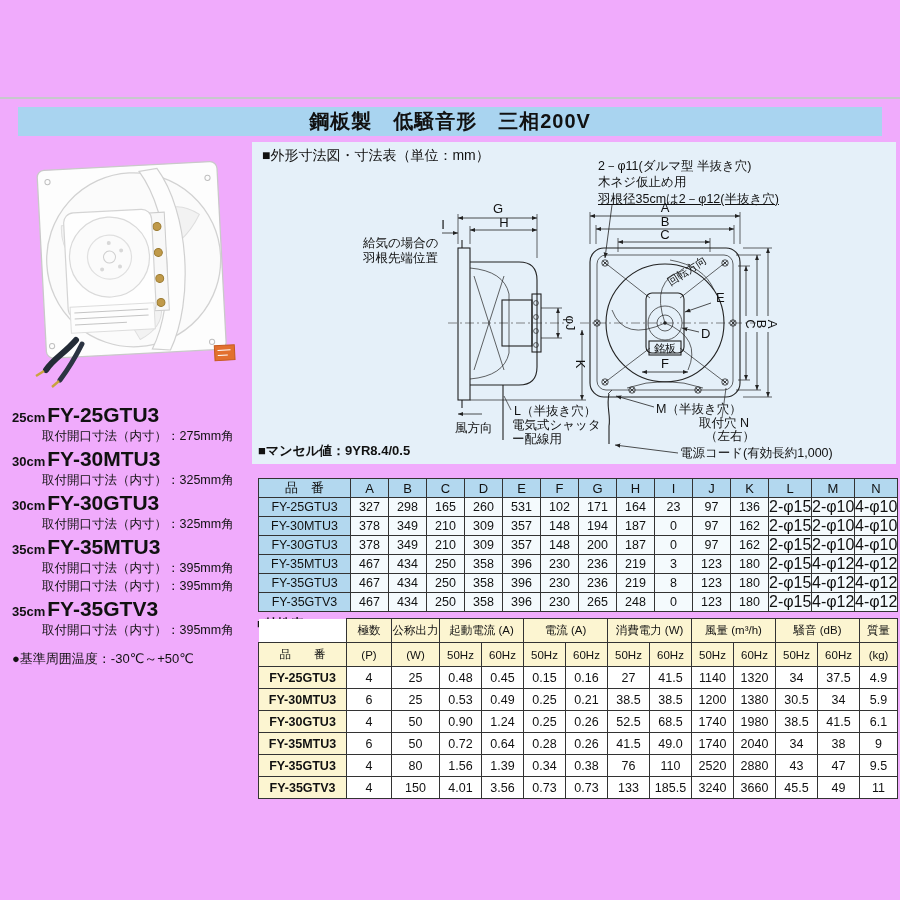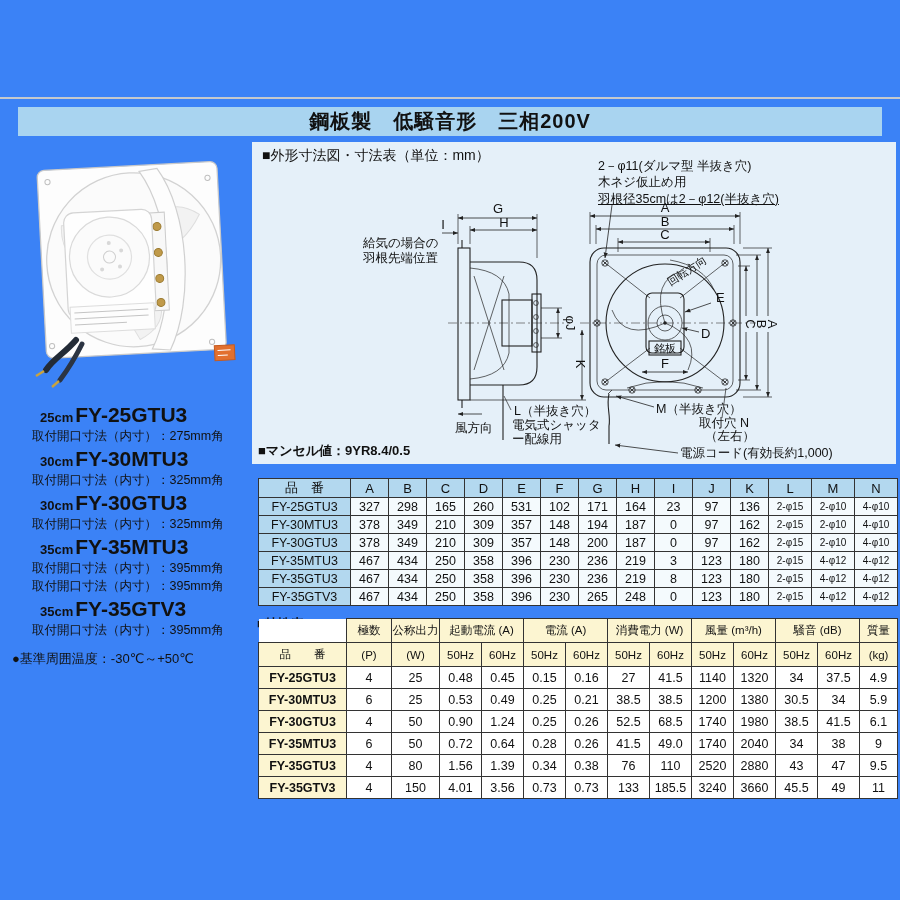--- a/index.html
+++ b/index.html
@@ -1,43 +1,43 @@
 <!DOCTYPE html>
 <html><head>
 <meta charset="utf-8">
 <style>
   html,body{margin:0;padding:0;background:#fff;}
-  .canvas{position:relative;width:900px;height:900px;background:#3b82f6;overflow:hidden;
+  .canvas{position:relative;width:900px;height:900px;background:#f0abfc;overflow:hidden;
           font-family:"Liberation Sans","DejaVu Sans",sans-serif;color:#111;}
   .hrule{position:absolute;left:0;top:97px;width:900px;height:2px;background:#c6c9cc;}
   .titlebar{position:absolute;left:18px;top:107px;width:864px;height:29px;background:#a9d4f0;
             font-size:20px;font-weight:bold;text-align:center;line-height:29px;letter-spacing:1px;}
   
   .photo{position:absolute;left:14px;top:154px;}
   .prodlist{position:absolute;left:12px;top:402px;width:246px;}
   .prod{margin-bottom:1px;}
-  .prod .line1{height:26px;line-height:26px;white-space:nowrap;margin-left:28px;}
+  .prod .line1{height:26px;line-height:26px;white-space:nowrap;}
   .prod .size{font-size:13px;font-weight:bold;margin-right:2px;}
   .prod .model{font-size:21px;font-weight:bold;letter-spacing:0px;}
-  .prod .note{font-size:12.5px;margin-left:20px;height:17px;line-height:16px;white-space:nowrap;}
+  .prod .note{font-size:12.5px;margin-left:30px;height:17px;line-height:16px;white-space:nowrap;}
   .tempnote{margin-top:11px;font-size:13px;white-space:nowrap;}
   
   .panel{position:absolute;left:252px;top:142px;width:644px;height:322px;background:#e5f0f9;}
   .panel .heading{position:absolute;left:10px;top:5px;font-size:14px;font-weight:normal;}
   .panel .annot{position:absolute;left:346px;top:16px;font-size:12.5px;line-height:1.3;white-space:nowrap;}
   .panel .annot .u{text-decoration:underline;}
   .panel .munsell{position:absolute;left:6px;top:300px;font-size:13px;font-weight:bold;}
   .panel svg{position:absolute;left:0;top:0;}
   
   .dimtable{position:absolute;left:258px;top:478px;width:639px;border-collapse:collapse;table-layout:fixed;}
   .dimtable th,.dimtable td{border:1px solid #333;padding:0;text-align:center;vertical-align:middle;
       font-size:12.5px;font-weight:normal;background:#f4fafd;height:17px;overflow:hidden;white-space:nowrap;}
   .dimtable th{background:#b3d8ef;height:18px;font-size:13px;}
   .dimtable td.model{background:#b3d8ef;}
-  .dimtable td.sm{font-size:10px;}
+  .dimtable td.sm{font-size:16px;}
   .speccap{position:absolute;left:257px;top:615px;font-size:13px;font-weight:bold;}
   .spectable{position:absolute;left:258px;top:618px;width:639px;border-collapse:collapse;table-layout:fixed;}
   .spectable th,.spectable td{border:1px solid #333;padding:0;text-align:center;vertical-align:middle;
       overflow:hidden;white-space:nowrap;}
   .spectable th{background:#fcf5d1;font-weight:normal;font-size:11.5px;height:23px;}
   .spectable th.cutout{border:none;background:#fff;}
   .spectable td{background:#fff;font-size:12.5px;height:21px;}
   .spectable td.model{background:#fcf5d1;font-weight:bold;}
   
   .ln{fill:none;stroke:#222;stroke-width:1.1;}

